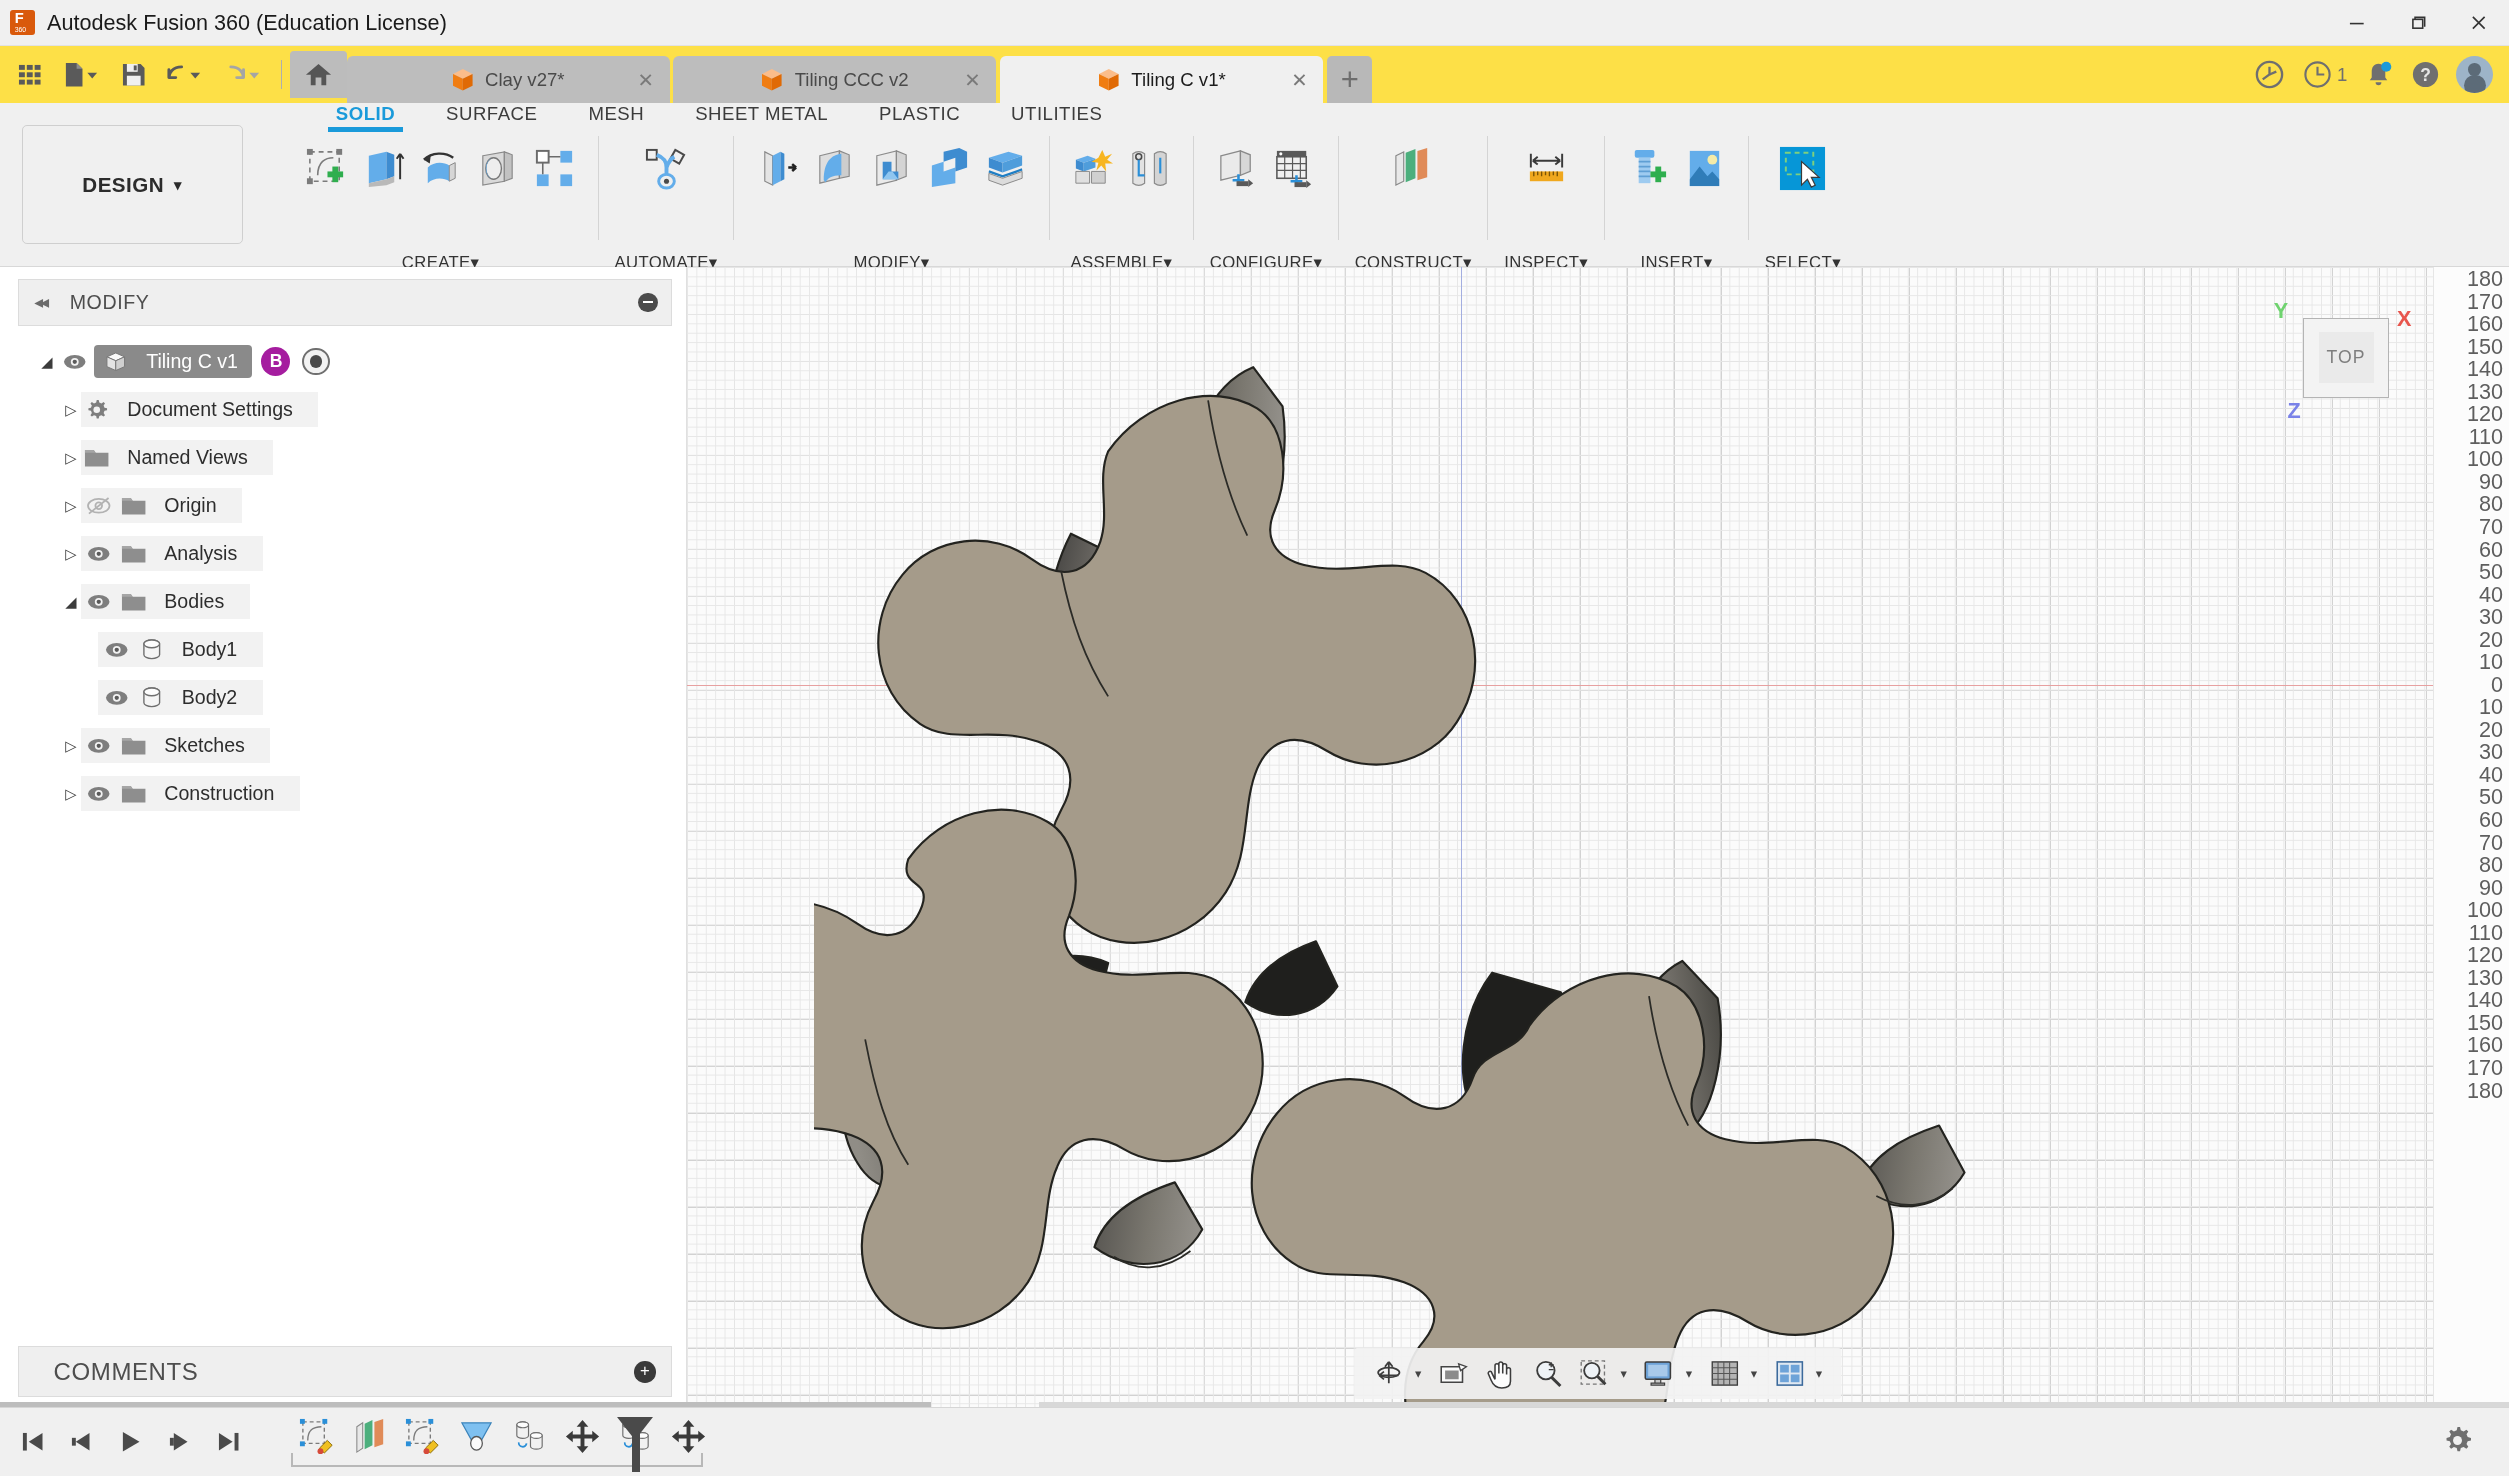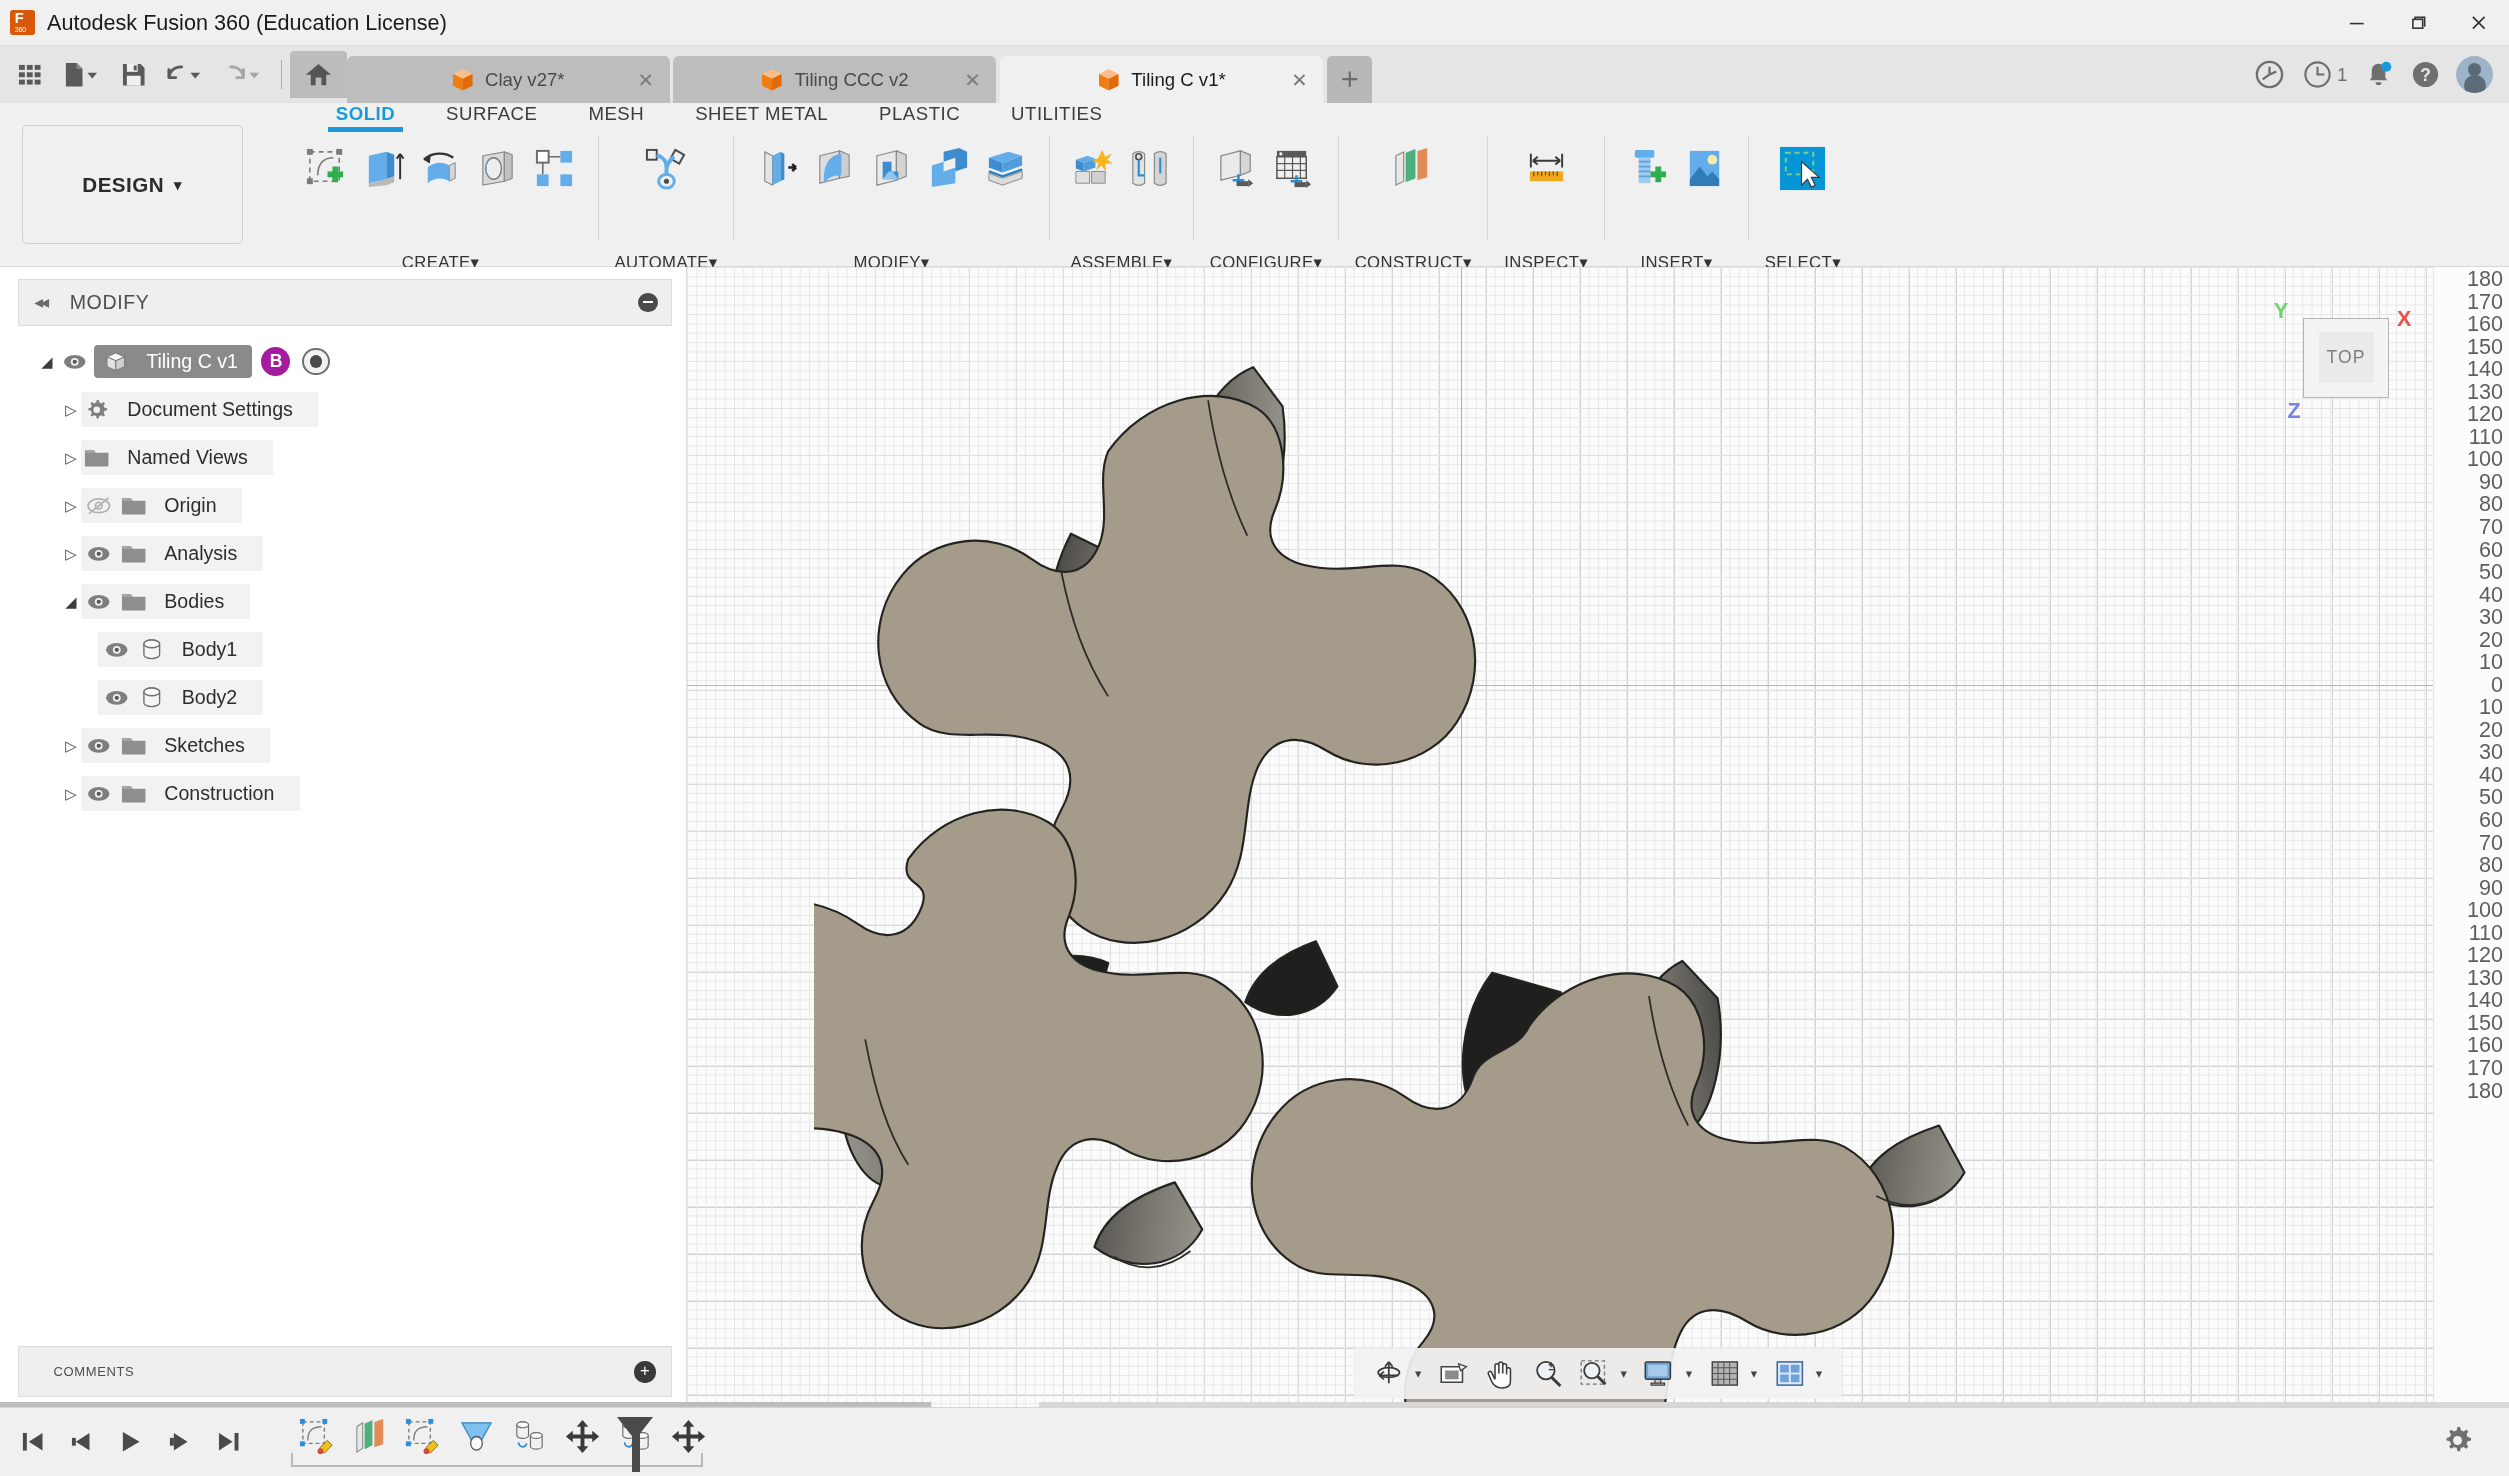--- a/index.html
+++ b/index.html
@@ -30,21 +30,21 @@
     color: #fff; font-size: 6.9px; line-height: 6.9px;
   }
   #app-title { font-size: 21.6px; color: #1a1a1a; }
   #winbtns { position: absolute; right: 0; top: 0; height: 46px; display: flex; }
   #winbtns div {
     width: 61px; height: 46px; display: flex; align-items: center; justify-content: center;
     color: #333;
   }
   
   #qatbar {
-    height: 57px; background: #e5e5e5;
+    height: 57px; background: #fde047;
     display: flex; align-items: flex-end; position: relative;
   }
   #qat-left { display: flex; align-items: center; height: 57px; padding-left: 7.8px; gap: 2px; }
   .qat-btn {
     width: 43px; height: 47px; display: flex; align-items: center; justify-content: center;
     color: #5a5a5a;
   }
   .qat-btn.wide { width: 57px; }
   .qat-sep { width: 1px; height: 29px; background: #aeaeae; margin: 0 5.9px; }
   #home-btn {
@@ -147,21 +147,21 @@
   }
   .radio-dot {
     width: 27.4px; height: 27.4px; border-radius: 50%; border: 2px solid #6f6f6f; margin-left: 11.8px;
     display: flex; align-items: center; justify-content: center; flex: none; background: #f2f2f2;
   }
   .radio-dot::after { content:''; width: 12.7px; height: 12.7px; border-radius: 50%; background: #4a4a4a; }
   #comments {
     height: 51px; margin: 0 13.7px 9.8px 17.6px; background: #efefef; border: 1px solid #dcdcdc;
     display: flex; align-items: center; position: relative;
   }
-  #comments .title { margin-left: 35px; font-size: 13px; color: #4e4e4e; letter-spacing: 0.6px; }
+  #comments .title { margin-left: 35px; font-size: 24px; color: #4e4e4e; letter-spacing: 0.6px; }
   #comments .plus {
     position: absolute; right: 15.7px; width: 21.6px; height: 21.6px; border-radius: 50%;
     background: #3a3a3a; display: flex; align-items: center; justify-content: center; color: #fff;
     font-size: 16.7px; line-height: 16.7px;
   }
   
   #viewport { flex: 1; position: relative; overflow: hidden; background: #fcfcfc; border-left: 1px solid #e0e0e0; }
   #grid {
     position: absolute; inset: 0;
     background-color: #fbfbfb;

